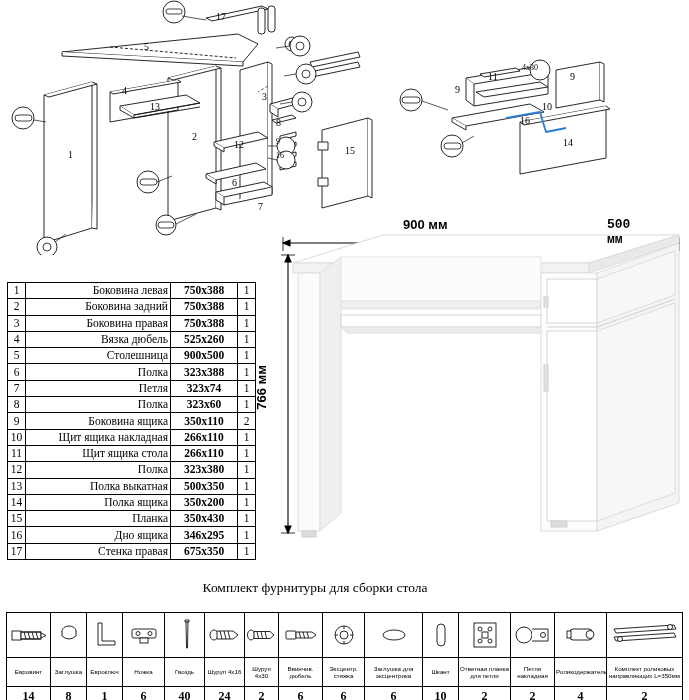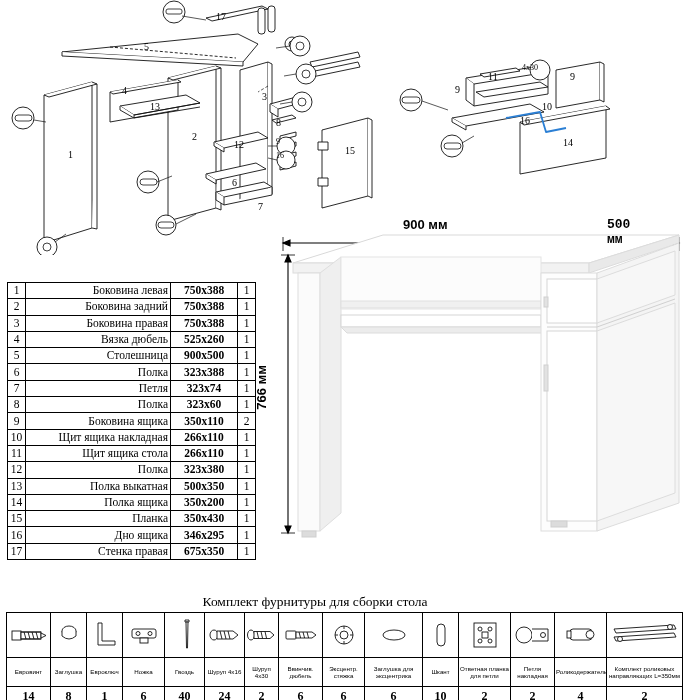--- a/index.html
+++ b/index.html
@@ -34,21 +34,21 @@
   .parts-table td.num{width:13px;text-align:center;}
   .parts-table td.name{width:138px;text-align:right;padding-left:4px;}
   .parts-table td.dim{width:62px;text-align:center;font-weight:bold;}
   .parts-table td.qty{width:13px;text-align:center;}
 
   
   .render-area{position:absolute;left:255px;top:215px;width:392px;height:365px;}
 
   
   .kit-title{
-    position:absolute;left:0;top:594px;width:630px;text-align:center;
+    position:absolute;left:0;top:580px;width:630px;text-align:center;
     font-size:13.5px;font-family:"Liberation Serif", serif;
   }
   .kit-table{
     position:absolute;left:6px;top:612px;
     border-collapse:collapse;
     font-size:6.2px;
     font-family:"Liberation Sans", sans-serif;
     table-layout:fixed;
     width:676px;
   }

